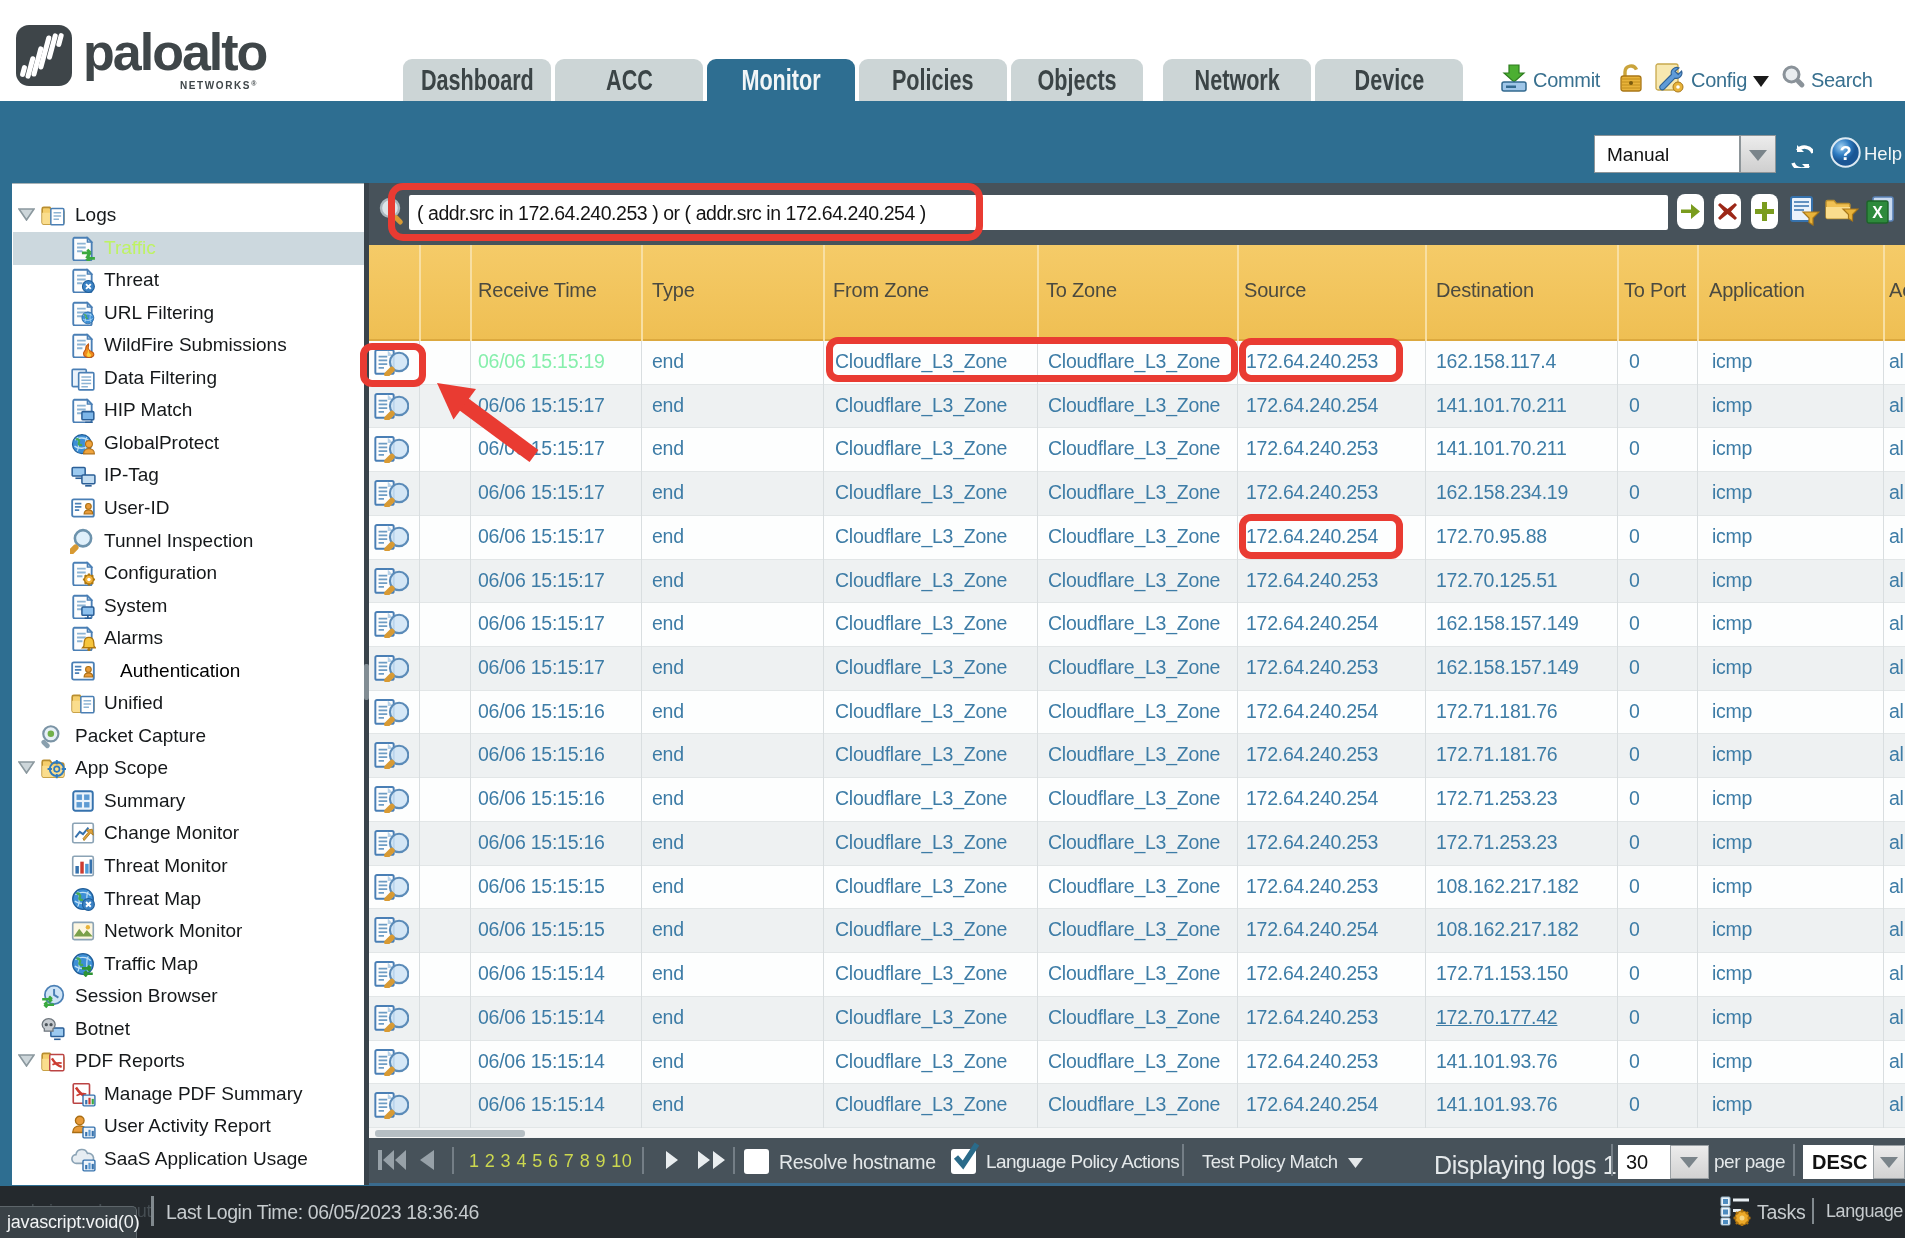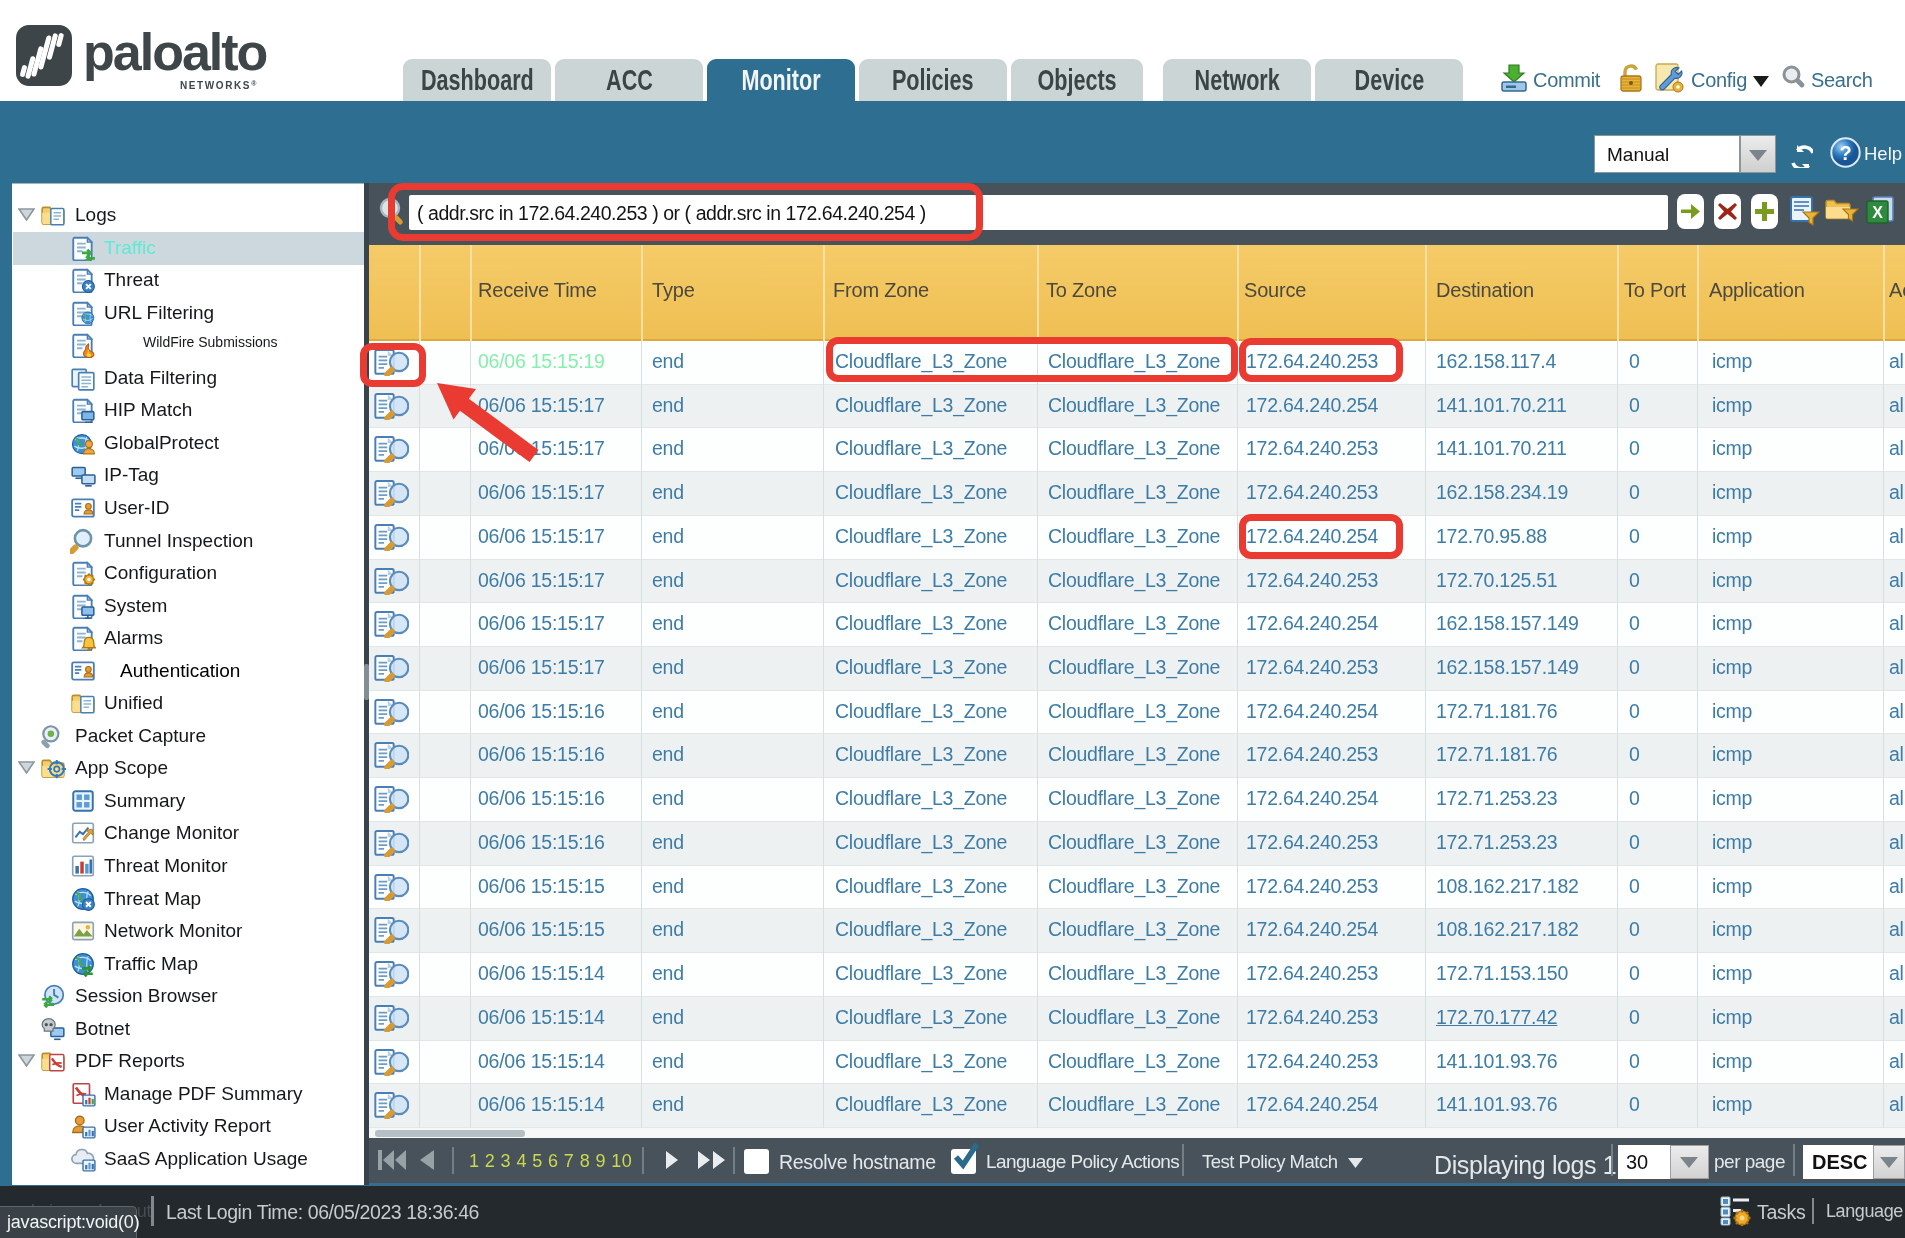--- a/index.html
+++ b/index.html
@@ -103,21 +103,21 @@
     <path d="M12.5 10h7M12.5 13h7M12.5 16h5" stroke="#8db4d4" stroke-width="1.4"></path>
   </svg>
 <div style="position:absolute;left:75px;top:204px;font-size:19px;color:#15181a;font-weight:normal;letter-spacing:0px;white-space:nowrap;">Logs</div>
 <svg style="position:absolute;left:70px;top:235px" width="26" height="26" viewBox="0 0 24 24">
     <path d="M4 2.5h12l4 4V22a1.5 1.5 0 0 1-1.5 1.5h-14A1.5 1.5 0 0 1 3 22V4A1.5 1.5 0 0 1 4 2.5z" fill="#fdfdfd" stroke="#4a7fb5" stroke-width="1.7"></path>
     <path d="M16 2.5l4 4h-4z" fill="#9dc0de" stroke="#4a7fb5" stroke-width="1.2"></path>
     <path d="M6.5 8h8M6.5 11.5h8M6.5 15h5" stroke="#8db4d4" stroke-width="1.7" fill="none"></path>
     <path d="M11 16.5h8m0 0-3-3M19 16.5l-3 3" stroke="#3aa93f" stroke-width="2.6" fill="none"></path>
     <path d="M23 21.5h-8m0 0 3-3M15 21.5l3 3" stroke="#3aa93f" stroke-width="2.6" fill="none"></path>
   </svg>
-<div style="position:absolute;left:104px;top:237px;font-size:19px;color:#5eead4;font-weight:normal;letter-spacing:0px;white-space:nowrap;">Traffic</div>
+<div style="position:absolute;left:104px;top:237px;font-size:19px;color:#bef264;font-weight:normal;letter-spacing:0px;white-space:nowrap;">Traffic</div>
 <svg style="position:absolute;left:70px;top:267px" width="26" height="26" viewBox="0 0 24 24">
     <path d="M4 2.5h12l4 4V22a1.5 1.5 0 0 1-1.5 1.5h-14A1.5 1.5 0 0 1 3 22V4A1.5 1.5 0 0 1 4 2.5z" fill="#fdfdfd" stroke="#4a7fb5" stroke-width="1.7"></path>
     <path d="M16 2.5l4 4h-4z" fill="#9dc0de" stroke="#4a7fb5" stroke-width="1.2"></path>
     <path d="M6.5 8h8M6.5 11.5h8M6.5 15h5" stroke="#8db4d4" stroke-width="1.7" fill="none"></path>
     <circle cx="17" cy="18" r="5.5" fill="#3b82c4" stroke="#1f5e9a"></circle>
     <path d="M14.8 15.8l4.4 4.4m0-4.4-4.4 4.4" stroke="#fff" stroke-width="1.8"></path>
   </svg>
 <div style="position:absolute;left:104px;top:269px;font-size:19px;color:#15181a;font-weight:normal;letter-spacing:0px;white-space:nowrap;">Threat</div>
 <svg style="position:absolute;left:70px;top:300px" width="26" height="26" viewBox="0 0 24 24">
     <path d="M4 2.5h12l4 4V22a1.5 1.5 0 0 1-1.5 1.5h-14A1.5 1.5 0 0 1 3 22V4A1.5 1.5 0 0 1 4 2.5z" fill="#fdfdfd" stroke="#4a7fb5" stroke-width="1.7"></path>
@@ -131,21 +131,21 @@
     </g>
   </svg>
 <div style="position:absolute;left:104px;top:302px;font-size:19px;color:#15181a;font-weight:normal;letter-spacing:0px;white-space:nowrap;">URL Filtering</div>
 <svg style="position:absolute;left:70px;top:332px" width="26" height="26" viewBox="0 0 24 24">
     <path d="M4 2.5h12l4 4V22a1.5 1.5 0 0 1-1.5 1.5h-14A1.5 1.5 0 0 1 3 22V4A1.5 1.5 0 0 1 4 2.5z" fill="#fdfdfd" stroke="#4a7fb5" stroke-width="1.7"></path>
     <path d="M16 2.5l4 4h-4z" fill="#9dc0de" stroke="#4a7fb5" stroke-width="1.2"></path>
     <path d="M6.5 8h8M6.5 11.5h8M6.5 15h5" stroke="#8db4d4" stroke-width="1.7" fill="none"></path>
     <path d="M17 11c1 2.5-1.5 3 .5 5.5 1.8 2.2 4.5 1.6 4.5 4 0 2-2 3-4.5 3s-5-1.2-5-3.6c0-2 1.6-2.3 2-4.4.3-1.4-.2-2.5 2.5-4.5z" fill="#f08c1e" stroke="#c05510" stroke-width="1"></path>
     <path d="M17.5 16c.5 1.5-.8 2 .3 3.3.9 1.1 1.7 1 1.7 2.2 0 .9-1 1.5-2 1.5s-2.2-.6-2.2-1.8c0-1 .8-1.2 1-2.2.2-.8 0-1.5 1.2-3z" fill="#fdd23e"></path>
   </svg>
-<div style="position:absolute;left:104px;top:334px;font-size:14px;color:#15181a;font-weight:normal;letter-spacing:0px;white-space:nowrap;margin-left:39px;">WildFire Submissions</div>
+<div style="position:absolute;left:104px;top:334px;font-size:19px;color:#15181a;font-weight:normal;letter-spacing:0px;white-space:nowrap;">WildFire Submissions</div>
 <svg style="position:absolute;left:70px;top:365px" width="26" height="26" viewBox="0 0 24 24">
     <rect x="2" y="4" width="13" height="16" rx="1" fill="#eaf2fa" stroke="#4a7fb5" stroke-width="1.5"></rect>
     <rect x="8" y="7" width="14" height="16" rx="1" fill="#fff" stroke="#4a7fb5" stroke-width="1.5"></rect>
     <path d="M10.5 11h9M10.5 14h9M10.5 17h9M10.5 20h6" stroke="#8db4d4" stroke-width="1.4"></path>
   </svg>
 <div style="position:absolute;left:104px;top:367px;font-size:19px;color:#15181a;font-weight:normal;letter-spacing:0px;white-space:nowrap;">Data Filtering</div>
 <svg style="position:absolute;left:70px;top:397px" width="26" height="26" viewBox="0 0 24 24">
     <path d="M4 2.5h12l4 4V22a1.5 1.5 0 0 1-1.5 1.5h-14A1.5 1.5 0 0 1 3 22V4A1.5 1.5 0 0 1 4 2.5z" fill="#fdfdfd" stroke="#4a7fb5" stroke-width="1.7"></path>
     <path d="M16 2.5l4 4h-4z" fill="#9dc0de" stroke="#4a7fb5" stroke-width="1.2"></path>
     <path d="M6.5 8h8M6.5 11.5h8M6.5 15h5" stroke="#8db4d4" stroke-width="1.7" fill="none"></path>

